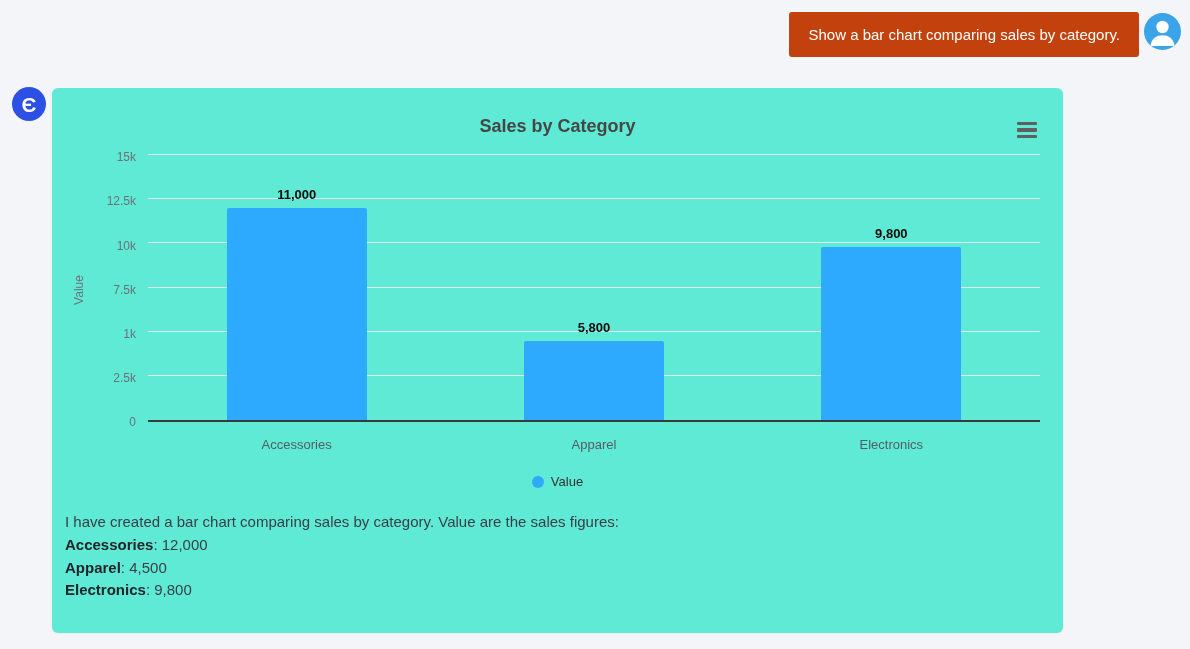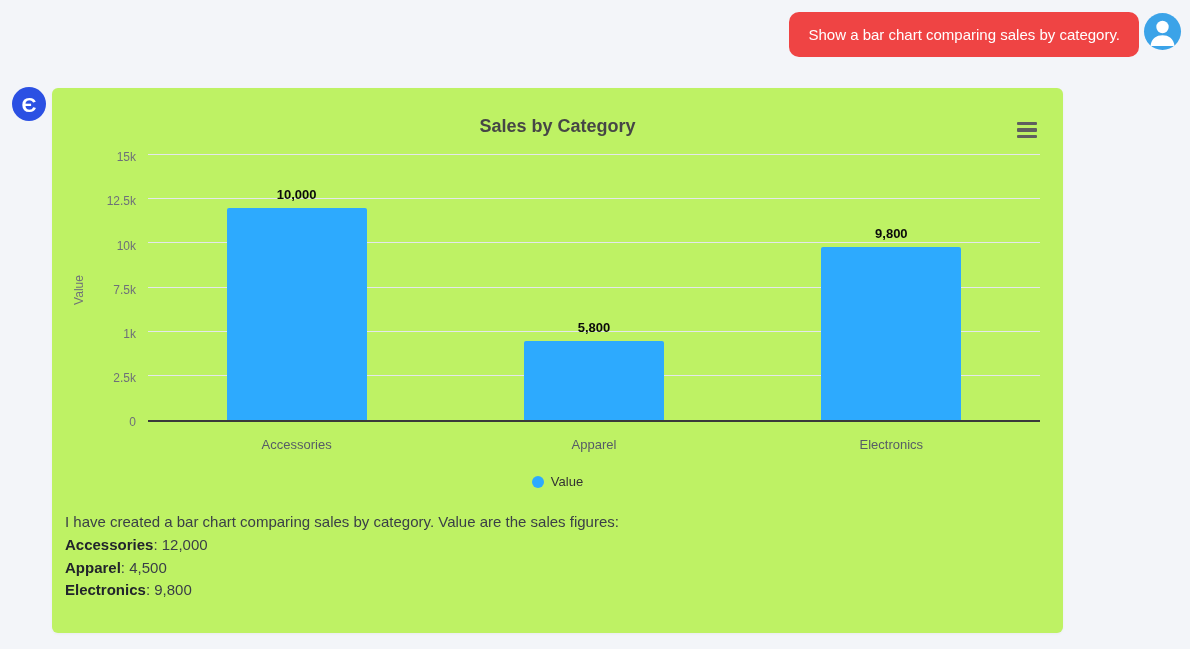--- a/index.html
+++ b/index.html
@@ -13,22 +13,22 @@
 
   
   .user-bubble {
     position: absolute;
     top: 12px;
     right: 51px;
     height: 45px;
     display: flex;
     align-items: center;
     padding: 0 19px;
-    background: #ef4444;
-    border-radius: 10px;
+    background: #c2410c;
+    border-radius: 3px;
     color: #ffffff;
     font-size: 15px;
   }
   .user-avatar {
     position: absolute;
     top: 13px;
     right: 9px;
     width: 37px;
     height: 37px;
     border-radius: 50%;
@@ -54,21 +54,21 @@
     line-height: 1;
   }
 
   
   .card {
     position: absolute;
     left: 52px;
     top: 88px;
     width: 1011px;
     height: 545px;
-    background: #bef264;
+    background: #5eead4;
     border-radius: 6px;
     box-shadow: 0 1px 3px rgba(0,0,0,0.04);
   }
 
   .chart-title {
     position: absolute;
     top: 28px;
     left: 0;
     width: 100%;
     text-align: center;
@@ -248,21 +248,21 @@
       <div class="tick" style="top: 257px;">0</div>
     </div>
   <div class="plot">
       <div class="gridline" style="bottom: 265px;"></div>
       <div class="gridline" style="bottom: 220.833px;"></div>
       <div class="gridline" style="bottom: 176.667px;"></div>
       <div class="gridline" style="bottom: 132.5px;"></div>
       <div class="gridline" style="bottom: 88.3333px;"></div>
       <div class="gridline" style="bottom: 44.1667px;"></div>
       <div class="bar" style="left: 78.6667px; width: 140px; height: 212px; background: rgb(45, 170, 254);"></div>
-      <div class="bar-value" style="left: 148.667px; bottom: 218px;">10,000</div>
+      <div class="bar-value" style="left: 148.667px; bottom: 218px;">11,000</div>
       <div class="bar" style="left: 376px; width: 140px; height: 79.5px; background: rgb(45, 170, 254);"></div>
       <div class="bar-value" style="left: 446px; bottom: 85.5px;">5,800</div>
       <div class="bar" style="left: 673.333px; width: 140px; height: 173.133px; background: rgb(45, 170, 254);"></div>
       <div class="bar-value" style="left: 743.333px; bottom: 179.133px;">9,800</div>
     </div>
   <div class="x-labels">
       <div class="xlab" style="left: 148.667px;">Accessories</div>
       <div class="xlab" style="left: 446px;">Apparel</div>
       <div class="xlab" style="left: 743.333px;">Electronics</div>
     </div>

